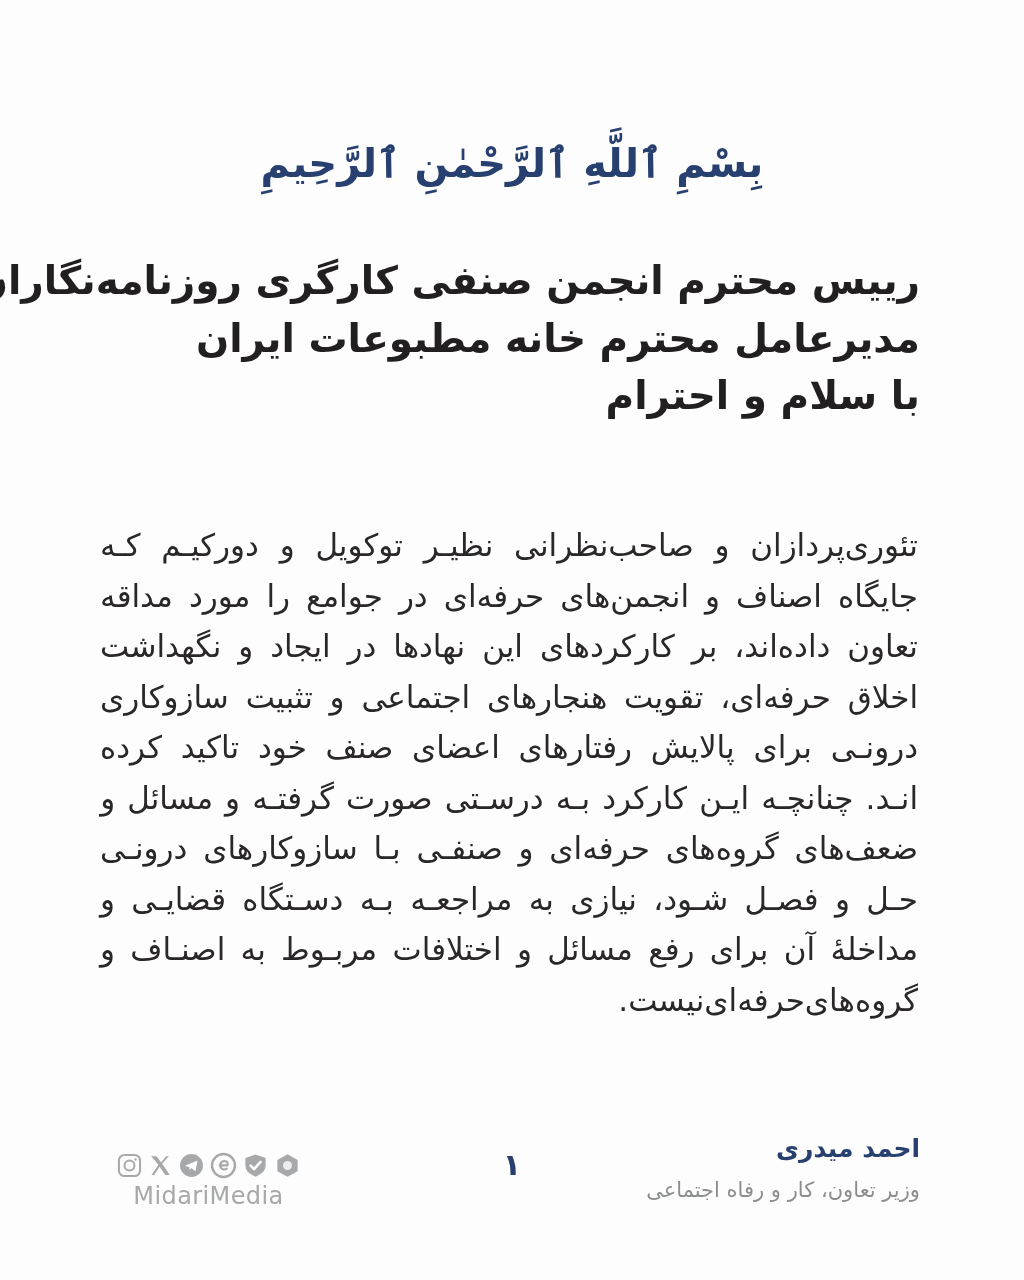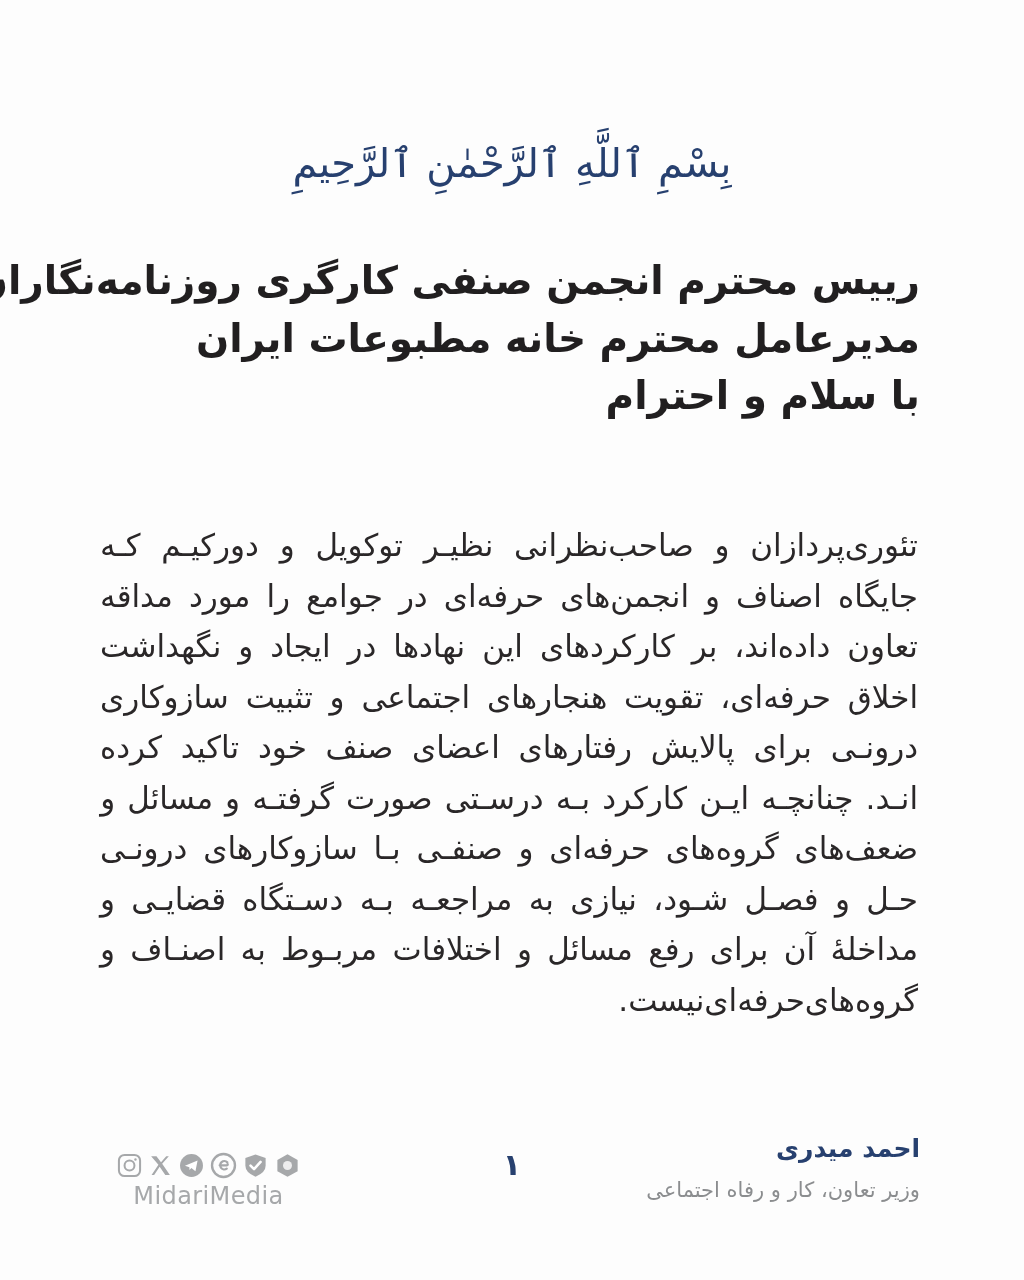--- a/index.html
+++ b/index.html
@@ -25,21 +25,21 @@
 
   
   .basmala {
     position: absolute;
     top: 138px;
     left: 0;
     right: 0;
     text-align: center;
     color: #27406f;
     font-size: 40px;
-    font-weight: 400;
+    font-weight: 700;
     letter-spacing: 0.5px;
     direction: rtl;
     line-height: 1.25;
   }
 
   
   .header-block {
     position: absolute;
     top: 252px;
     right: 104px;

